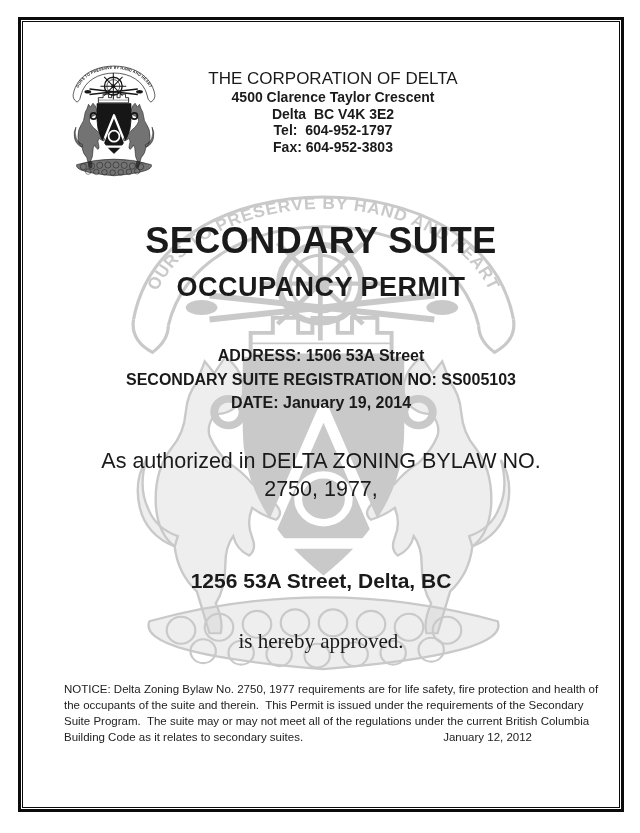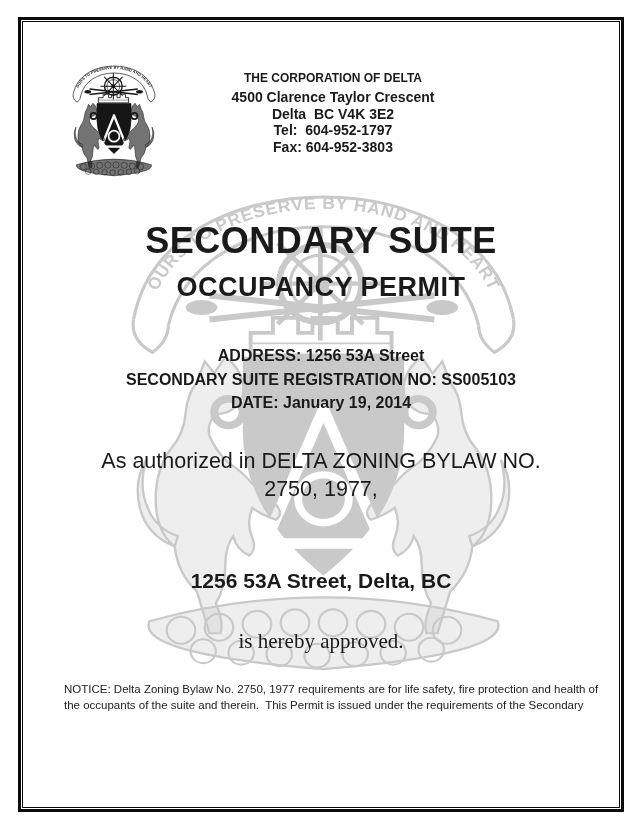--- a/index.html
+++ b/index.html
@@ -9,21 +9,21 @@
     -webkit-font-smoothing:antialiased;
   }
   .page { position:absolute; left:18px; top:17px; width:600px; height:789px;
           border:3px solid #0b0b0b; background:#fff; }
   .page-inner { position:absolute; inset:1px; border:1px solid #0b0b0b; overflow:hidden; }
 
   
   .logo-svg { position:absolute; left:40px; top:42px; width:102px; height:118px;
               color:#161616; --sil:.6; }
   .header-text { position:absolute; left:110px; top:46px; width:400px; text-align:center; }
-  .org-name { font-size:12px; font-weight:bold; line-height:21px; white-space:pre; }
+  .org-name { font-size:17px; font-weight:normal; line-height:21px; white-space:pre; }
   .hline { font-size:14px; font-weight:bold; line-height:16.5px; white-space:pre; }
 
   
   .watermark-svg { position:absolute; left:63px; top:166px; width:475px; height:508px;
                    color:#c9c9c9; --sil:.32; z-index:0; }
 
   
   .layer { position:absolute; left:0; right:0; text-align:center; z-index:2; }
   .title1 { top:198px; font-size:36px; font-weight:bold; line-height:42px; letter-spacing:.5px; }
   .title2 { top:249px; font-size:27px; font-weight:bold; line-height:32px; letter-spacing:.5px; }
@@ -124,32 +124,37 @@
       <div class="hline">4500 Clarence Taylor Crescent</div>
       <div class="hline">Delta  BC V4K 3E2</div>
       <div class="hline">Tel:  604-952-1797</div>
       <div class="hline">Fax: 604-952-3803</div>
     </div>
 
     <div class="layer title1">SECONDARY SUITE</div>
     <div class="layer title2">OCCUPANCY PERMIT</div>
 
     <div class="layer details">
-      <div>ADDRESS: 1256 53A Street</div>
+      <div>ADDRESS: 1506 53A Street</div>
       <div>SECONDARY SUITE REGISTRATION NO: SS005103</div>
       <div>DATE: January 19, 2014</div>
     </div>
 
     <div class="layer auth">
       <div>As authorized in DELTA ZONING BYLAW NO.</div>
       <div>2750, 1977,</div>
     </div>
 
     <div class="layer street">1256 53A Street, Delta, BC</div>
     <div class="layer approved">is hereby approved.</div>
 
     <div class="notice">
       <div class="notice-line">NOTICE: Delta Zoning Bylaw No. 2750, 1977 requirements are for life safety, fire protection and health of</div>
       <div class="notice-line">the occupants of the suite and therein.  This Permit is issued under the requirements of the Secondary</div>
+      <div class="notice-line">Suite Program.  The suite may or may not meet all of the regulations under the current British Columbia</div>
+      <div class="notice-line notice-last">
+        <span>Building Code as it relates to secondary suites.</span>
+        <span class="notice-date">January 12, 2012</span>
+      </div>
     </div>
 
   </div>
 </div>
 
 </body></html>

